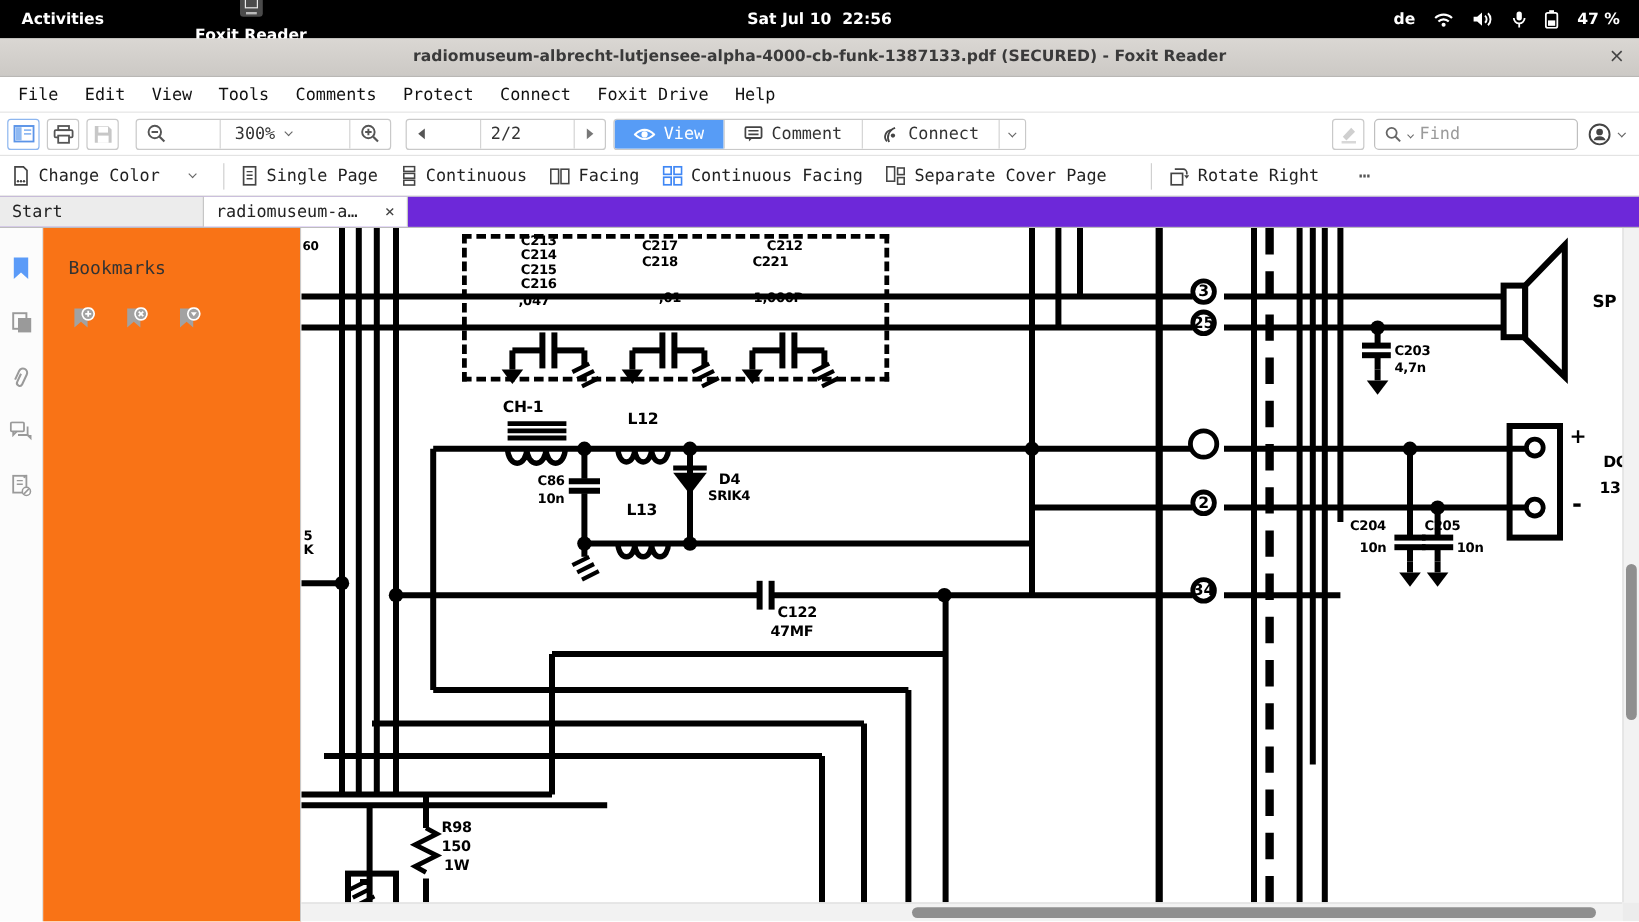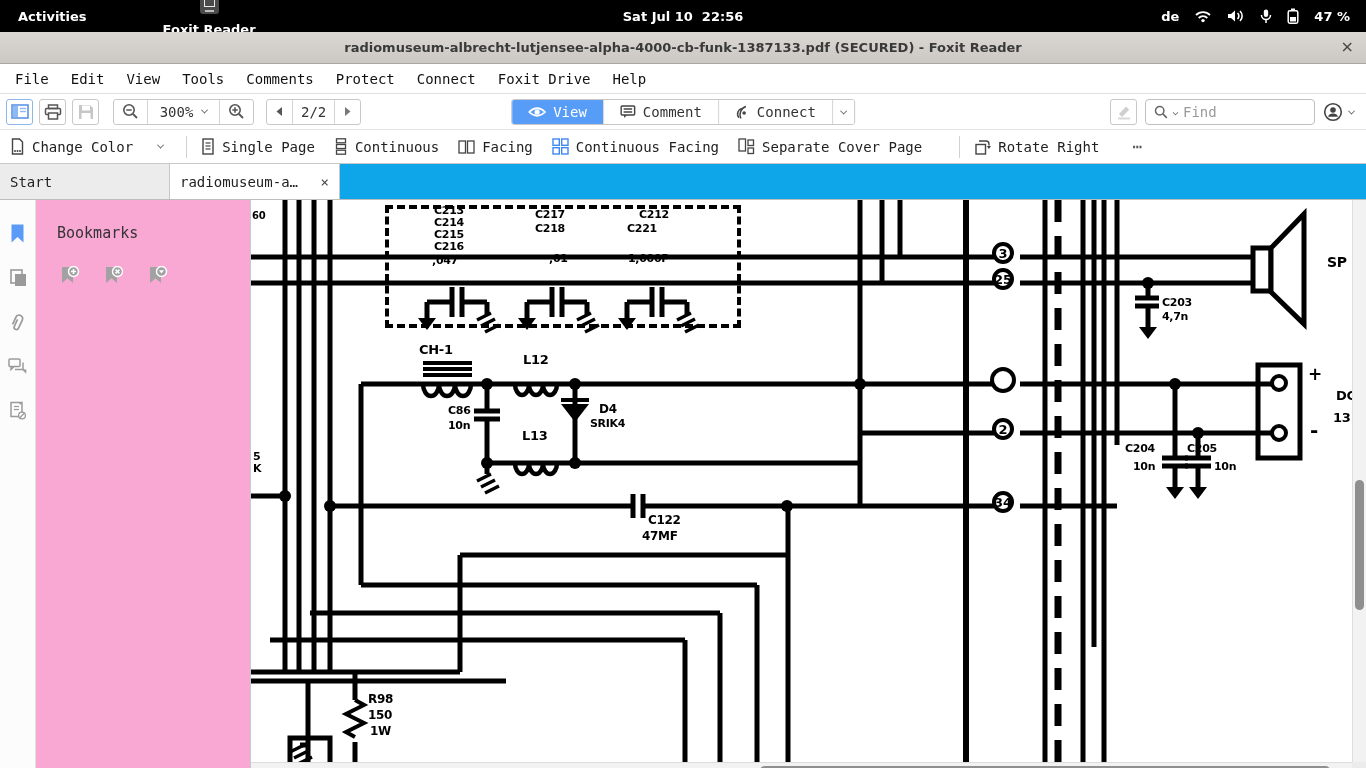--- a/index.html
+++ b/index.html
@@ -30,21 +30,21 @@
   .menu-item { padding:0 11px; cursor:default; }
 
   
   .toolbar1 { height:36px; background:#fff; border-bottom:1px solid #e3e3e3; display:flex; align-items:center; position:relative; }
   .icon-btn { width:27px; height:26px; border:1px solid #c9c9c9; border-radius:3px; display:flex;
               align-items:center; justify-content:center; margin-left:6px; background:#fff; }
   .icon-btn.first { border-color:#8db6ef; }
   .seg-group { display:flex; align-items:stretch; height:26px; border:1px solid #c9c9c9; border-radius:3px;
                margin-left:14px; overflow:hidden; background:#fff; }
   .seg { display:flex; align-items:center; justify-content:center; padding:0 8px; font:14px "DejaVu Sans Mono",monospace; color:#333; }
-  .seg + .seg { border-left:1px solid #d4d4d4; }
+  .seg + .seg { border-left:1px solid #d4d4d4;margin-left:36px; }
   .chev { width:7px; height:7px; border-right:1.8px solid #666; border-bottom:1.8px solid #666;
           transform:rotate(45deg) translate(-1px,-1px); display:inline-block; }
   .chev.sm { width:5px; height:5px; border-width:1.4px; }
   .center-tabs { position:absolute; left:50%; top:5px; transform:translateX(-50%); display:flex; height:26px;
                  border:1px solid #c9c9c9; border-radius:3px; overflow:hidden; font:14px "DejaVu Sans Mono",monospace; }
   .ct { display:flex; align-items:center; gap:7px; padding:0 16px; color:#333; background:#fff; }
   .ct + .ct { border-left:1px solid #d4d4d4; }
   .ct.active { background:#579cf6; color:#fff; }
   .tb1-right { position:absolute; right:12px; top:5px; display:flex; align-items:center; gap:8px; }
   .findbox { display:flex; align-items:center; gap:5px; width:170px; height:26px; border:1px solid #bfbfbf;
@@ -53,32 +53,32 @@
   .findbox input::placeholder { color:#9a9a9a; }
   .account-wrap { display:flex; align-items:center; gap:6px; }
 
   
   .toolbar2 { height:34px; background:#fff; border-bottom:1px solid #c8c8c8; display:flex; align-items:center;
               font:14px "DejaVu Sans Mono",monospace; color:#222; padding-left:10px; }
   .tb2-item { display:flex; align-items:center; gap:7px; margin:0 19px 0 0; cursor:default; white-space:nowrap; }
   .tb2-sep { width:1px; height:22px; background:#d0d0d0; margin:0 14px 0 4px; }
 
   
-  .tabstrip { height:36px; background:#0ea5e9; border-bottom:1px solid #bdbdbd; display:flex;
+  .tabstrip { height:26px; background:#6d28d9; border-bottom:1px solid #bdbdbd; display:flex;
               font:14px "DejaVu Sans Mono",monospace; color:#222; }
   .tab { width:170px; display:flex; align-items:center; padding:0 10px; border-right:1px solid #c6c6c6; }
   .tab.start { background:#ececec; }
   .tab.active { background:#fff; justify-content:space-between; }
   .tab .x { font-size:14px; color:#444; }
 
   
   .main { height:578px; display:flex; }
   .iconstrip { width:36px; background:#fcfcfc; border-right:1px solid #e0e0e0; display:flex; flex-direction:column;
                align-items:center; padding-top:24px; gap:22px; }
-  .bookmarks { width:215px; background:#f9a8d4; border-right:1px solid #c9c9c9; }
+  .bookmarks { width:215px; background:#f97316; border-right:1px solid #c9c9c9; }
   .bm-title { font:15px "DejaVu Sans Mono",monospace; color:#333; padding:24px 0 0 21px; }
   .bm-actions { display:flex; gap:23px; padding:24px 0 0 23px; }
   .docarea { flex:1; position:relative; background:#fff; overflow:hidden; }
   .sch-svg, .sch-layer { position:absolute; left:0; top:0; }
   .sch-layer { width:1101px; height:562px; pointer-events:none; }
   .slabel { position:absolute; font:bold 11px "DejaVu Sans",sans-serif; letter-spacing:-0.3px; color:#000; white-space:nowrap; }
   .scircle { position:absolute; border:4px solid #000; border-radius:50%; background:#fff; display:flex;
              align-items:center; justify-content:center; font:bold 13px "DejaVu Sans",sans-serif; color:#000; }
   .dashbox { position:absolute; left:134px; top:5px; width:356px; height:123px; border:4px dashed #000; }
 

